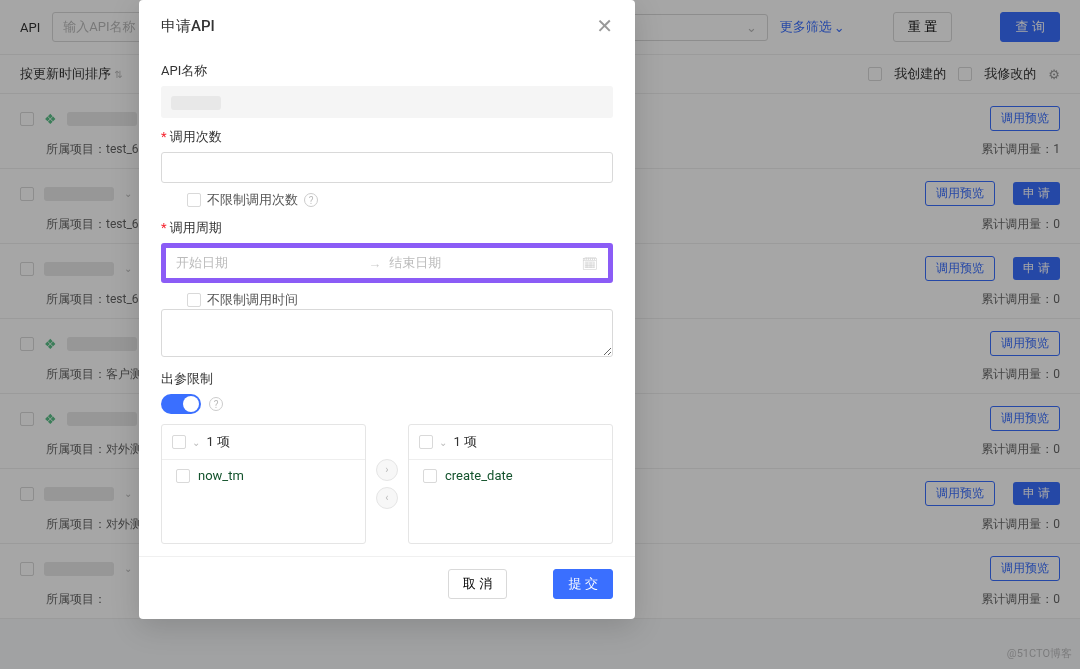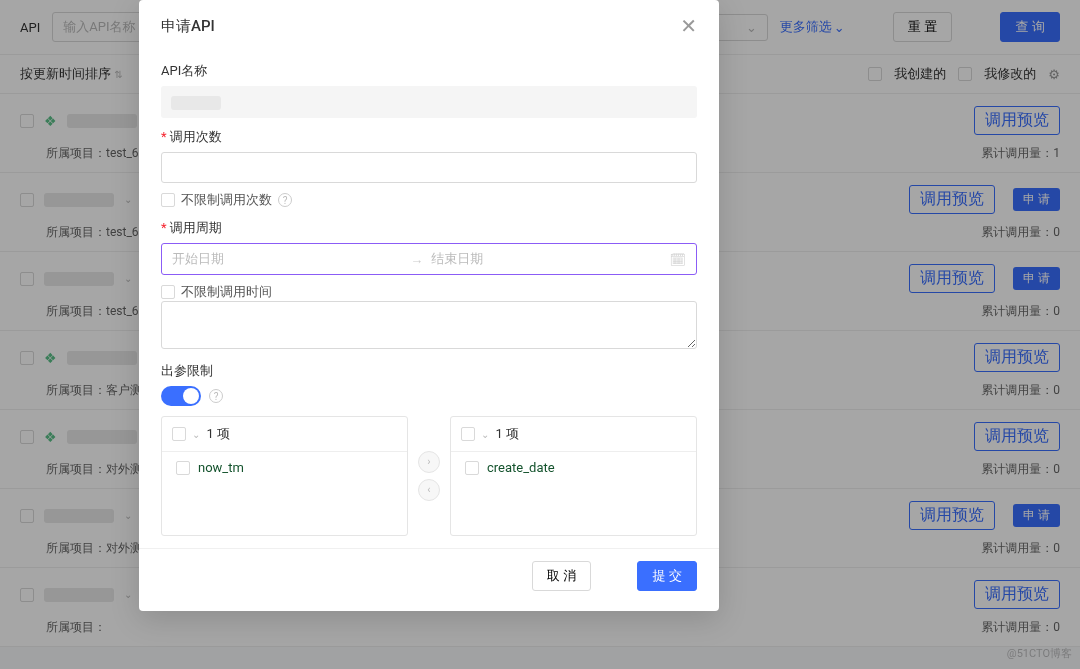--- a/index.html
+++ b/index.html
@@ -8,47 +8,47 @@
     
     .bg-page { position: absolute; inset: 0; background: #f8f9fb; }
     .bg-header { display: flex; align-items: center; padding: 12px 20px; background: #fff; border-bottom: 1px solid #eee; gap: 12px; }
     .bg-label { font-size: 13px; color: #333; }
     .bg-input { flex: 0 0 120px; border: 1px solid #d9d9d9; border-radius: 3px; padding: 5px 10px; color: #bbb; font-size: 13px; }
     .bg-select-placeholder { flex: 1; border: 1px solid #d9d9d9; border-radius: 3px; padding: 5px 10px; display: flex; justify-content: flex-end; color: #bbb; }
     .bg-filter-link { color: #3a6fff; font-size: 13px; display: flex; align-items: center; gap: 2px; }
     .btn { border: 1px solid #d9d9d9; background: #fff; border-radius: 3px; padding: 5px 14px; font-size: 13px; cursor: pointer; margin-left: 36px; }
     .btn-primary { background: #3a6fff; color: #fff; border-color: #3a6fff; }
     .btn-primary-sm { background: #3a6fff; color: #fff; border-color: #3a6fff; padding: 3px 10px; font-size: 12px; }
-    .btn-outline-sm { border: 1px solid #3a6fff; color: #3a6fff; padding: 3px 10px; border-radius: 3px; font-size: 16px; background: #fff; }
+    .btn-outline-sm { border: 1px solid #3a6fff; color: #3a6fff; padding: 3px 10px; border-radius: 3px; font-size: 12px; background: #fff; }
     .bg-toolbar { display: flex; align-items: center; padding: 10px 20px; background: #fff; border-bottom: 1px solid #eee; gap: 12px; }
     .chk { width: 14px; height: 14px; border: 1px solid #d9d9d9; border-radius: 2px; display: inline-block; }
     .gear { color: #999; margin-left: auto; }
     .grey-block { display: inline-block; background: #e8e8e8; border-radius: 3px; height: 14px; width: 70px; vertical-align: middle; }
     .row { background: #fff; border-bottom: 1px solid #eee; padding: 12px 20px 10px; }
     .row-top { display: flex; align-items: center; gap: 10px; }
     .row-bot { display: flex; align-items: center; justify-content: space-between; padding-top: 10px; padding-left: 26px; color: #666; font-size: 12px; }
     .chev { color: #bbb; font-size: 10px; }
     .icon-green { color: #5bc189; font-size: 14px; }
     .spacer { flex: 1; }
     .watermark { position: absolute; right: 8px; bottom: 8px; color: rgba(0,0,0,0.25); font-size: 11px; }
 
     
     .overlay { position: absolute; inset: 0; background: rgba(0,0,0,0.35); }
-    .modal { position: absolute; left: 139px; top: 0; width: 580px; background: #fff; border-radius: 4px; box-shadow: 0 8px 30px rgba(0,0,0,0.15); display: flex; flex-direction: column; }
+    .modal { position: absolute; left: 139px; top: 0; width: 496px; background: #fff; border-radius: 4px; box-shadow: 0 8px 30px rgba(0,0,0,0.15); display: flex; flex-direction: column; }
     .modal-head { display: flex; align-items: center; justify-content: space-between; padding: 16px 22px 10px; }
     .modal-title { font-size: 15px; font-weight: 500; }
     .close-x { font-size: 20px; color: #999; cursor: pointer; line-height: 1; }
     .modal-body { padding: 6px 22px 12px; max-height: 560px; overflow: auto; }
     .fld-label { font-size: 13px; color: #333; margin: 10px 0 6px; }
     .req::before { content: "* "; color: #f5222d; }
     .readonly-box { background: #f5f5f5; border-radius: 3px; padding: 8px 10px; min-height: 32px; }
     .inp { width: 100%; border: 1px solid #d9d9d9; border-radius: 3px; padding: 7px 10px; font-size: 13px; }
-    .chk-row { display: flex; align-items: center; gap: 6px; margin-top: 8px; color: #555; font-size: 13px; }
+    .chk-row { display: flex; align-items: center; gap: 6px; margin-top: 8px; color: #555; font-size: 13px; margin-left: 26px; }
     .help-circ { display: inline-flex; width: 14px; height: 14px; border: 1px solid #ccc; border-radius: 50%; align-items: center; justify-content: center; font-size: 10px; color: #bbb; }
-    .date-range { display: flex; align-items: center; border: 1px solid #8b5cf6; border-radius: 3px; padding: 6px 10px; gap: 8px; color: #bbb; background: #fff; }
+    .date-range { display: flex; align-items: center; border: 5px solid #8b5cf6; border-radius: 3px; padding: 6px 10px; gap: 8px; color: #bbb; background: #fff; }
     .date-range span.ph { flex: 1; }
     .date-range .arrow { color: #ccc; }
     .cal-icon { color: #ccc; }
     textarea.inp { resize: both; min-height: 48px; }
     .toggle { width: 40px; height: 20px; border-radius: 10px; background: #3a6fff; position: relative; display: inline-block; vertical-align: middle; }
     .toggle .knob { width: 16px; height: 16px; background: #fff; border-radius: 50%; position: absolute; right: 2px; top: 2px; }
     .transfer { display: flex; gap: 10px; margin-top: 10px; align-items: stretch; }
     .panel { flex: 1; border: 1px solid #e5e5e5; border-radius: 3px; min-height: 120px; }
     .panel-head { display: flex; align-items: center; gap: 6px; border-bottom: 1px solid #eee; padding: 8px 10px; font-size: 13px; }
     .panel-item { display: flex; align-items: center; gap: 8px; padding: 8px 14px; font-size: 13px; color: #14532d; }

